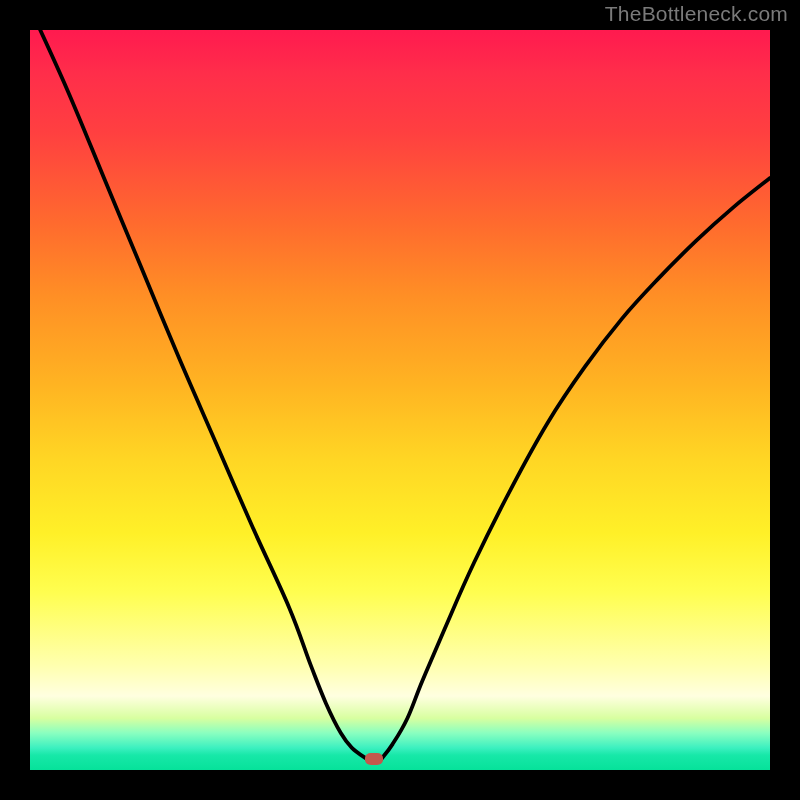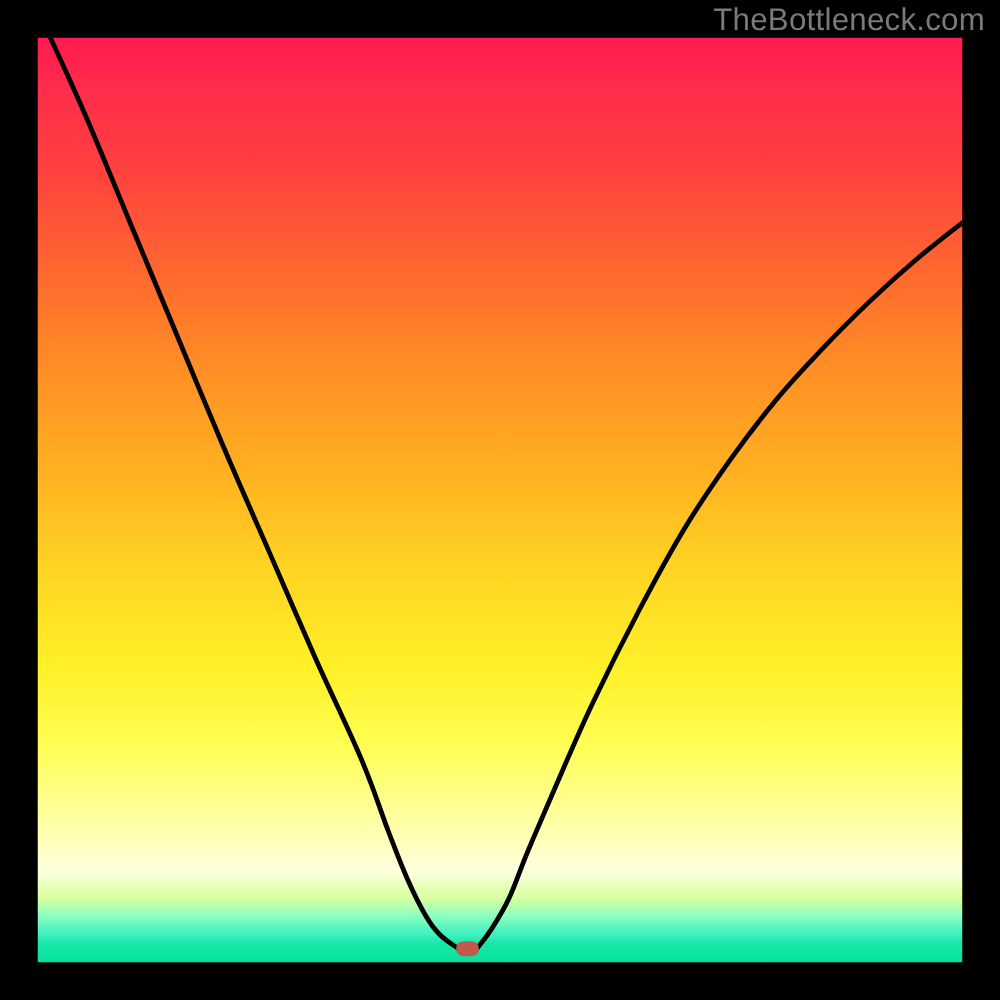--- a/index.html
+++ b/index.html
@@ -17,21 +17,21 @@
     top: 0;
     width: 800px;
     height: 800px;
     background: #000;
   }
   .watermark {
     position: absolute;
     top: 2px;
     right: 12px;
     color: #7a7a7a;
-    font-size: 25px;
+    font-size: 21px;
     font-weight: 500;
     letter-spacing: 0.2px;
     z-index: 20;
     user-select: none;
   }
   .plot {
     position: absolute;
     left: 30px;
     top: 30px;
     width: 740px;

